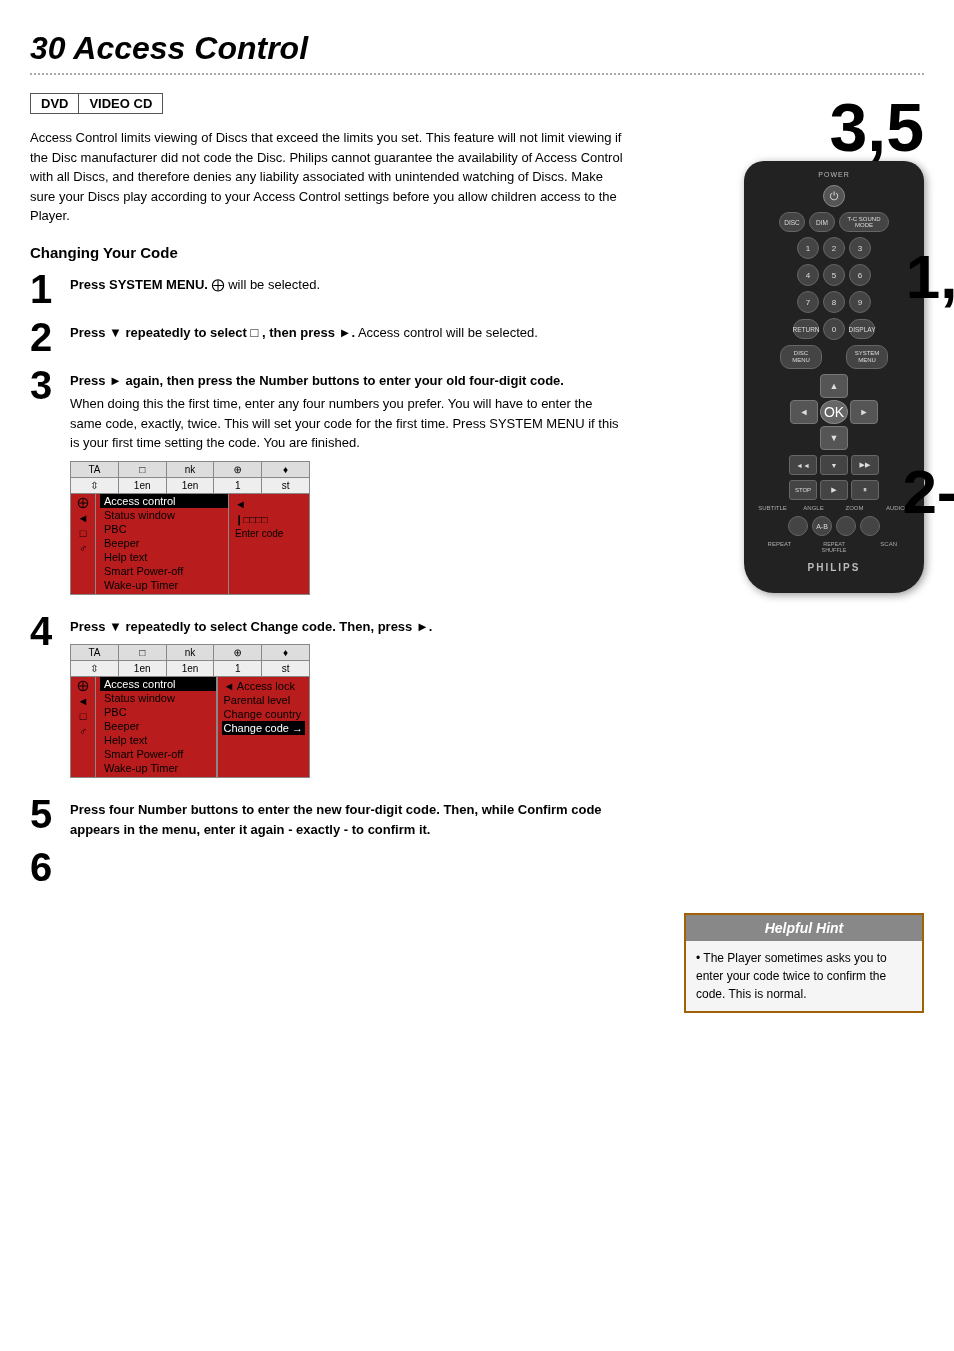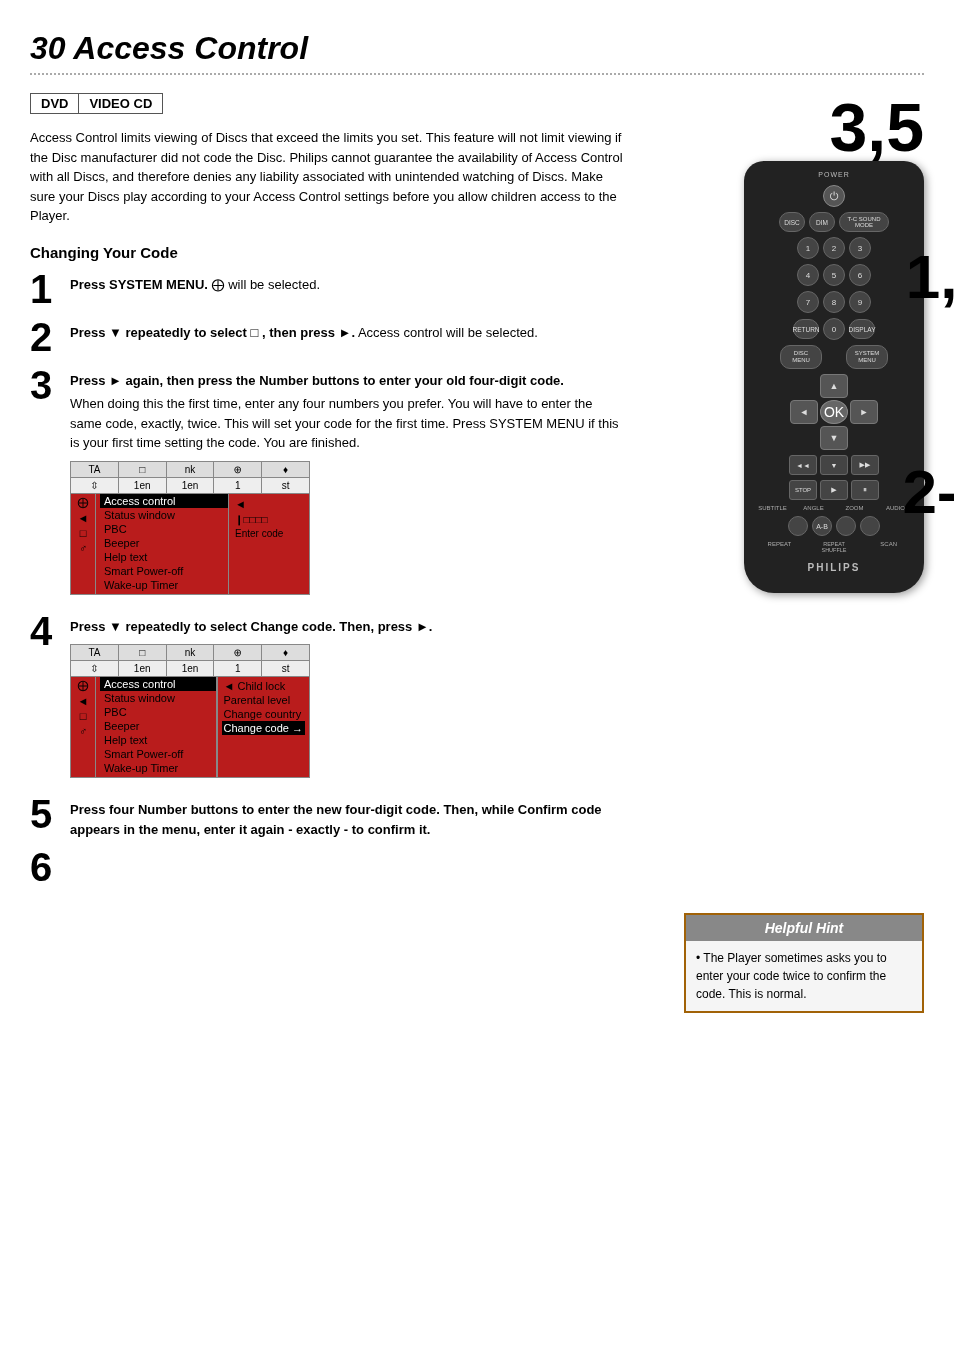--- a/index.html
+++ b/index.html
@@ -419,21 +419,21 @@
               <div class="menu-items-col">
                 <div class="menu-item-row selected">Access control</div>
                 <div class="menu-item-row">Status window</div>
                 <div class="menu-item-row">PBC</div>
                 <div class="menu-item-row">Beeper</div>
                 <div class="menu-item-row">Help text</div>
                 <div class="menu-item-row">Smart Power-off</div>
                 <div class="menu-item-row">Wake-up Timer</div>
               </div>
               <div class="menu-right-col" style="border-left:1px solid #888;">
-                <div class="menu-right-item">◄ Child lock</div>
+                <div class="menu-right-item">◄ Access lock</div>
                 <div class="menu-right-item">Parental level</div>
                 <div class="menu-right-item">Change country</div>
                 <div class="menu-right-item selected">Change code →</div>
               </div>
             </div>
           </div>
         </div>
       </div>
 
       <div class="step-block">

